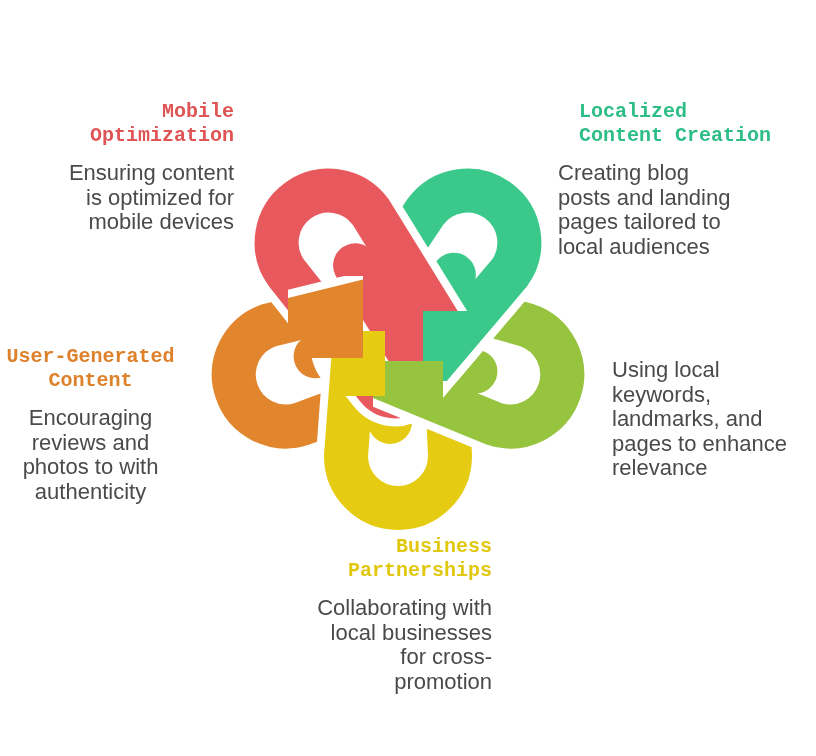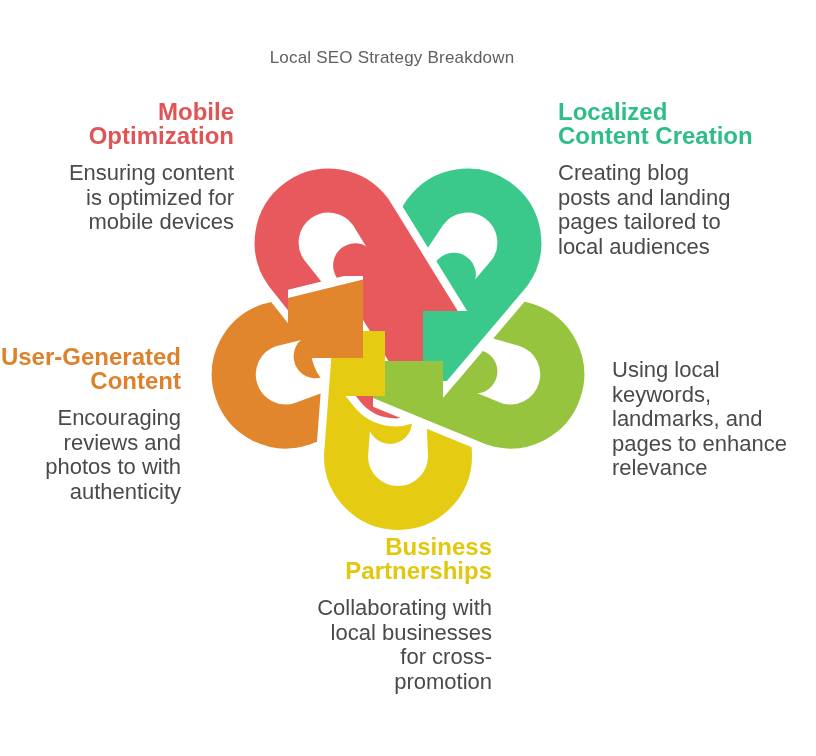--- a/index.html
+++ b/index.html
@@ -2,36 +2,35 @@
 <html><head>
 <meta charset="utf-8">
 <style>
   html,body{margin:0;padding:0;background:#ffffff;}
   body{width:816px;height:756px;position:relative;overflow:hidden;
        font-family:"Liberation Sans", sans-serif;}
   .stage{position:absolute;inset:0;}
   .title{position:absolute;top:48px;left:0;width:784px;text-align:center;
          font-size:17px;color:#606060;letter-spacing:.2px;}
   .section{position:absolute;}
-  .heading{font-size:24px;font-weight:700;line-height:24px;white-space:pre-line;}
+  .heading{font-size:20px;font-weight:700;line-height:24px;white-space:pre-line;font-family:Liberation Mono, monospace;}
   .bodytext{font-size:22px;line-height:24.5px;color:#4a4a4a;white-space:pre-line;
             margin-top:13px;}
   .sec-mobile   {left:0;   top:100px;width:234px;text-align:right;}
   .sec-localized{left:558px;top:100px;width:230px;text-align:left;}
-  .sec-usergen  {left:0;   top:345px;width:181px;text-align:right;}
+  .sec-usergen  {left:0;   top:345px;width:181px;text-align:center;}
   .sec-keyword  {left:612px;top:345px;width:195px;text-align:left;}
   .sec-business {left:292px;top:535px;width:200px;text-align:right;}
   .knot{position:absolute;left:188px;top:126px;width:420px;height:424px;}
 </style>
 </head>
 <body>
 
 <div class="stage">
 
-  <div class="title">Local SEO Strategy Breakdown</div>
 
   <svg id="knot-svg" class="knot" viewBox="0 0 420 424" xmlns="http://www.w3.org/2000/svg" aria-hidden="true">
       <defs>
         <clipPath id="patch0">
           <rect x="235" y="185" width="70" height="70"></rect>
         </clipPath>
         <clipPath id="patch1">
           <rect x="185" y="235" width="70" height="65"></rect>
         </clipPath>
         <clipPath id="patch2">
@@ -125,21 +124,21 @@
 
   <div class="section sec-mobile">
     <div class="heading" style="color: rgb(223, 84, 84);">Mobile
 Optimization</div>
     <div class="bodytext">Ensuring content
 is optimized for
 mobile devices</div>
   </div>
 
   <div class="section sec-localized">
-    <div class="heading" style="color: rgb(45, 190, 135);">Localized
+    <div class="heading" style="color: rgb(45, 190, 135); margin-left: 21px;">Localized
 Content Creation</div>
     <div class="bodytext">Creating blog
 posts and landing
 pages tailored to
 local audiences</div>
   </div>
 
   <div class="section sec-usergen">
     <div class="heading" style="color: rgb(221, 129, 42);">User-Generated
 Content</div>

